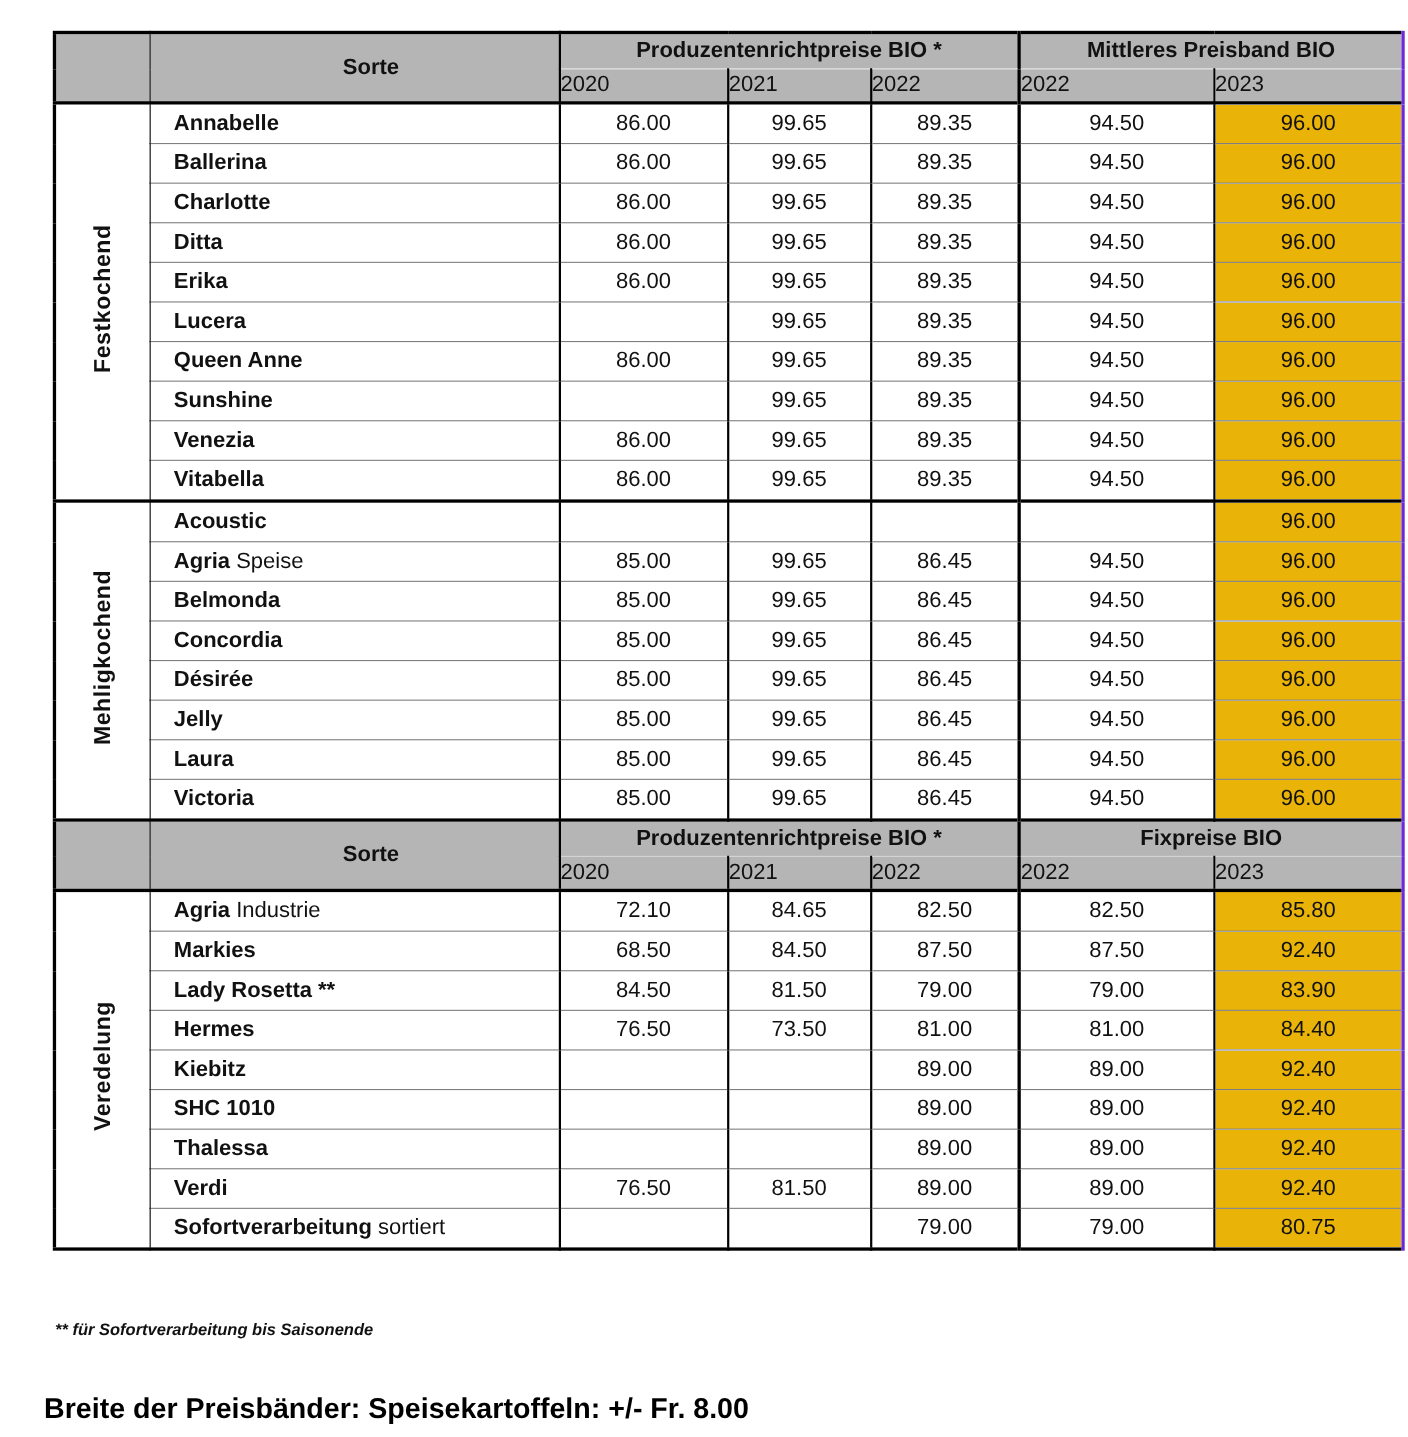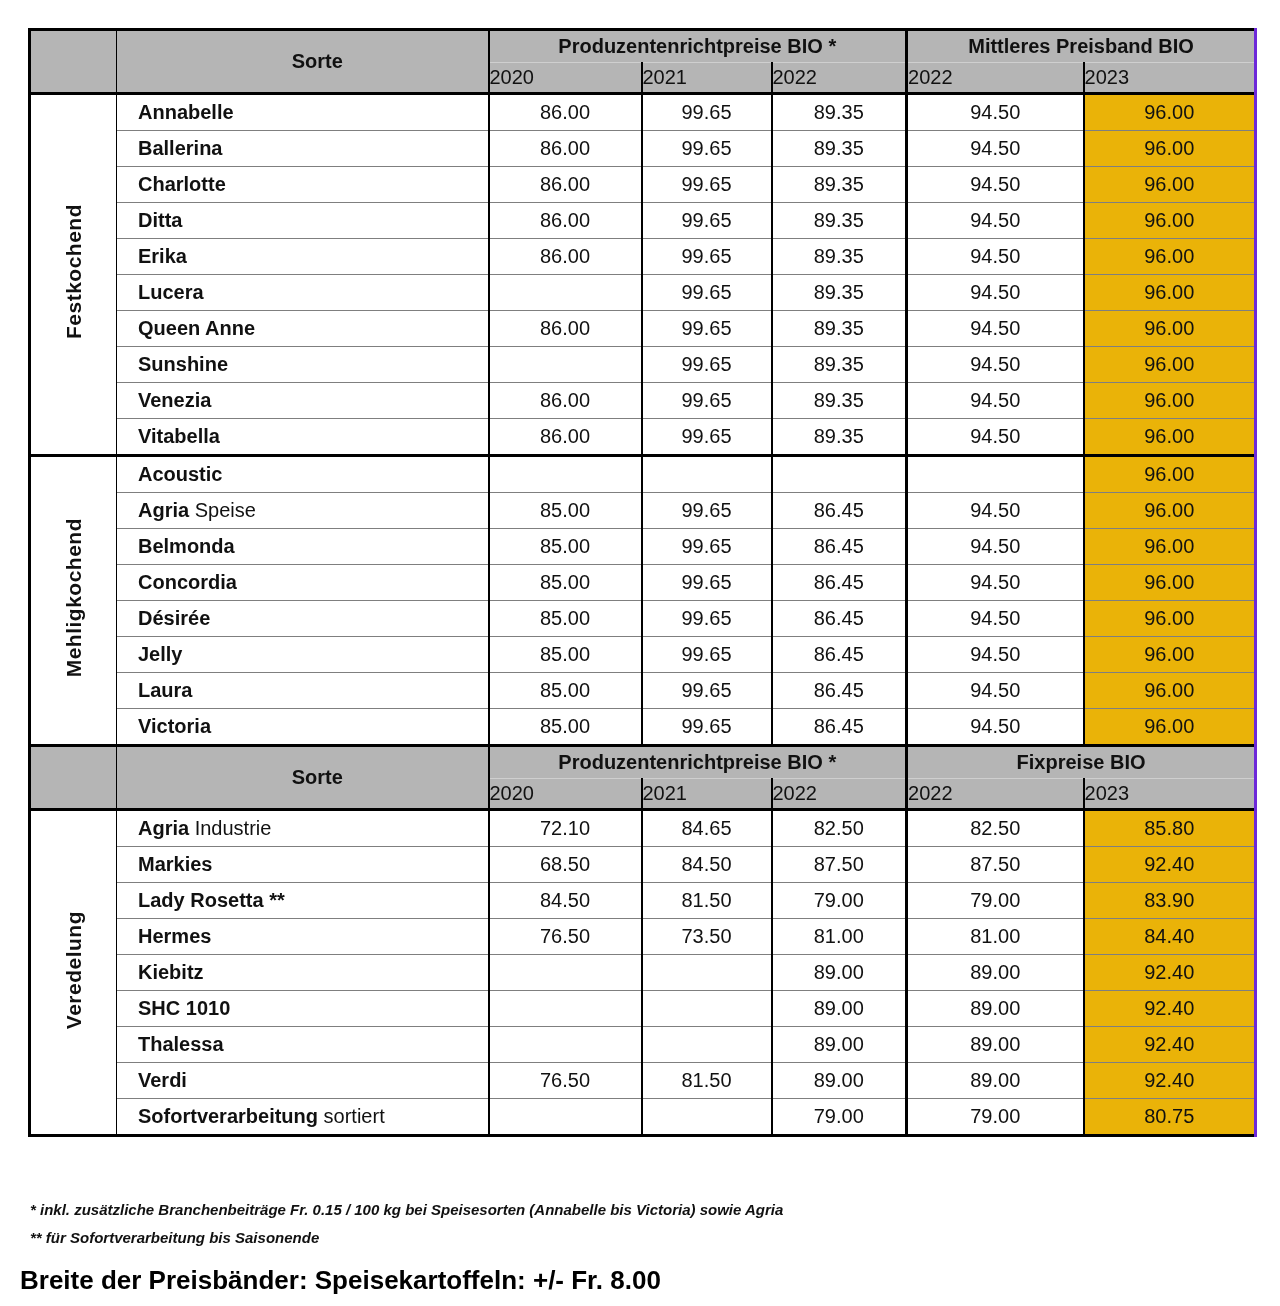--- a/index.html
+++ b/index.html
@@ -10,20 +10,21 @@
     height: 1306px;
     font-family: "Liberation Sans", "DejaVu Sans", sans-serif;
     color: #111;
     overflow: hidden;
   }
   .page {
     position: relative;
     width: 1044px;
     height: 1306px;
     background: #ffffff;
+    margin-left: 20px;
   }
 
   table.price-table {
     position: absolute;
     left: 28px;
     top: 28px;
     border-collapse: collapse;
     table-layout: fixed;
     width: 1226px;
     border: 3px solid #000;
@@ -388,19 +389,18 @@
           <td class="c-y0 num-cell"></td>
           <td class="c-y1 num-cell"></td>
           <td class="c-y2 num-cell">79.00</td>
           <td class="c-b0 num-cell">79.00</td>
           <td class="c-b1 num-cell green">80.75</td>
         </tr>
       </tbody>
     </table>
 
   <div class="footnotes">
-    <div>* inkl. zusätzliche Branchenbeiträge Fr. 0.15 / 100 kg bei Speisesorten (Annabelle bis Victoria) sowie Agria</div>
     <div>** für Sofortverarbeitung bis Saisonende</div>
   </div>
 
   <div class="price-band-note">Breite der Preisbänder: Speisekartoffeln: +/- Fr. 8.00</div>
 
 </div>
 
 </body></html>

